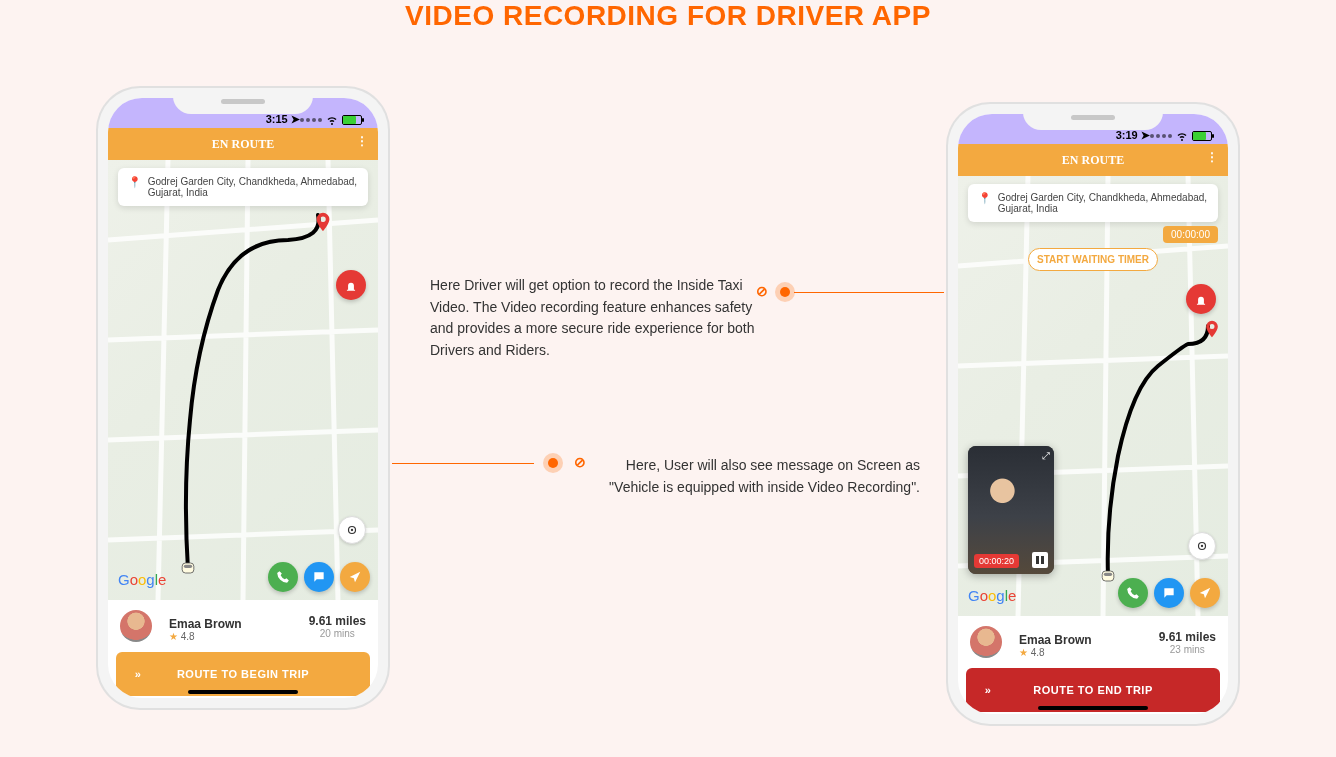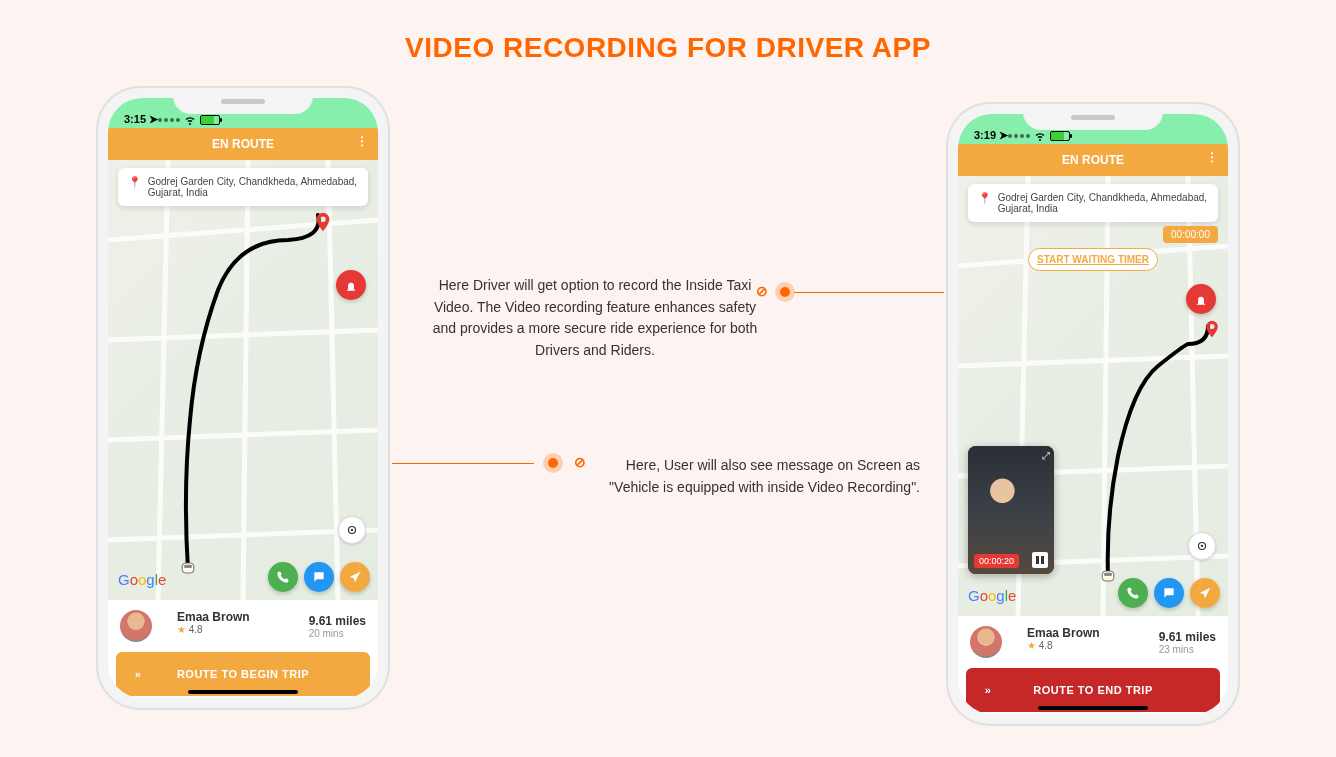--- a/index.html
+++ b/index.html
@@ -10,21 +10,20 @@
   font-family: -apple-system, BlinkMacSystemFont, "Segoe UI", Arial, sans-serif;
   position: relative;
   overflow: hidden;
 }
 .title {
   text-align: center;
   color: #ff6600;
   font-size: 28px;
   font-weight: 700;
   letter-spacing: 0.5px;
-  padding-top: 32px;
 }
 
 
 .phone {
   position: absolute;
   width: 290px;
   height: 620px;
   background: #f4f4f4;
   border-radius: 42px;
   box-shadow: 0 0 0 2px #e0e0e0;
@@ -50,41 +49,42 @@
 .screen {
   position: absolute;
   top: 10px; left: 10px; right: 10px; bottom: 10px;
   background: #fff;
   border-radius: 34px;
   overflow: hidden;
 }
 
 .statusbar {
   height: 30px;
-  background: #86efac;
-  display: flex; align-items: flex-end; justify-content: flex-start;
+  background: #c4b5fd;
+  display: flex; align-items: flex-end; justify-content: flex-end;
   padding: 0 16px 2px;
   font-size: 11px; font-weight: 600; color: #000;
 }
 .statusbar .right { display:flex; align-items:center; gap:4px; }
 .sig-dots { display:flex; gap:2px; }
 .sig-dots span{width:4px;height:4px;border-radius:50%;background:#000;opacity:.55}
 .wifi-icon{width:12px;height:12px;}
 .batt{width:20px;height:10px;border:1px solid #000;border-radius:2px;position:relative}
 .batt::after{content:"";position:absolute;right:-3px;top:2px;width:2px;height:4px;background:#000;border-radius:1px}
 .batt span{display:block;height:100%;width:70%;background:#3bd035;border-radius:1px}
 
 .headerbar {
   height: 32px;
   background: #f3a940;
   color:#fff;
   font-size:12px;
   font-weight:600;
   display:flex;align-items:center;justify-content:center;
   position:relative;
+  font-family:Liberation Serif, serif;
 }
 .headerbar .more{
   position:absolute; right:10px; top:6px; color:#fff;
 }
 
 .map {
   position: relative;
   height: 440px;
   background: linear-gradient(135deg,#eef1e9 0%,#e9eee4 40%,#e5ece1 100%);
   overflow:hidden;
@@ -100,21 +100,21 @@
 .addr-card .pin{color:#999;font-size:11px;flex-shrink:0}
 
 .timer-badge{
   position:absolute;top:50px;right:10px;
   background:#f3a940;color:#fff;font-size:10px;
   padding:3px 8px;border-radius:4px;
 }
 .wait-btn{
   position:absolute;top:72px;left:50%;transform:translateX(-50%);
   background:#fff;border:1px solid #f3a940;color:#f3a940;
-  font-size:10px;font-weight:600;padding:5px 8px;border-radius:12px;text-decoration:underline;
+  font-size:10px;font-weight:600;padding:5px 8px;border-radius:12px;
 }
 
 .sos{
   position:absolute;right:12px;
   width:30px;height:30px;border-radius:50%;background:#e53935;
   display:flex;align-items:center;justify-content:center;color:#fff;
   box-shadow:0 2px 4px rgba(0,0,0,.2);
 }
 .sos-left{top:110px}
 .sos-right{top:108px}
@@ -180,26 +180,26 @@
   width:16px;height:16px;background:#fff;border-radius:2px;
   display:flex;align-items:center;justify-content:center;gap:2px;
 }
 .video-preview .pause span{width:3px;height:8px;background:#333}
 
 .rider-card{
   padding:10px 12px;
   display:flex;align-items:center;justify-content:space-between;
   background:#fff;
 }
-.rider-info{display:flex;align-items:flex-start;gap:25px}
+.rider-info{display:flex;align-items:flex-end;gap:17px}
 .avatar{width:32px;height:32px;border-radius:50%;background:radial-gradient(circle at 50% 35%,#e8b890 0%,#e8b890 32%,#d4756a 34%,#d4756a 70%,#888 72%)}
 .rider-name{font-size:12px;font-weight:700;color:#333}
 .rider-rating{font-size:10px;color:#666}
 .rider-rating .star{color:#f3a940}
-.dist{text-align:left}
+.dist{text-align:center}
 .dist-val{font-size:12px;font-weight:700;color:#333}
 .dist-time{font-size:10px;color:#999}
 
 .slider{
   margin:0 8px 10px;height:44px;border-radius:6px;
   display:flex;align-items:center;
   color:#fff;font-size:11px;font-weight:600;letter-spacing:.5px;
   position:relative;
 }
 .slider-begin{background:#f3a940}
@@ -211,21 +211,21 @@
 
 .home-ind{
   position:absolute;bottom:4px;left:50%;transform:translateX(-50%);
   width:110px;height:4px;background:#000;border-radius:2px;
 }
 
 
 .annot{
   position:absolute;
   font-size:14px;color:#333;line-height:1.55;
-  width:330px;text-align:center;
+  width:330px;text-align:left;
 }
 .annot-top{left:430px;top:275px}
 .annot-bot{left:580px;top:455px;text-align:right;width:340px}
 
 .line{
   position:absolute;height:1px;background:#ff6600;
 }
 .line-top{left:794px;top:292px;width:150px}
 .line-bot{left:392px;top:463px;width:142px}
 

